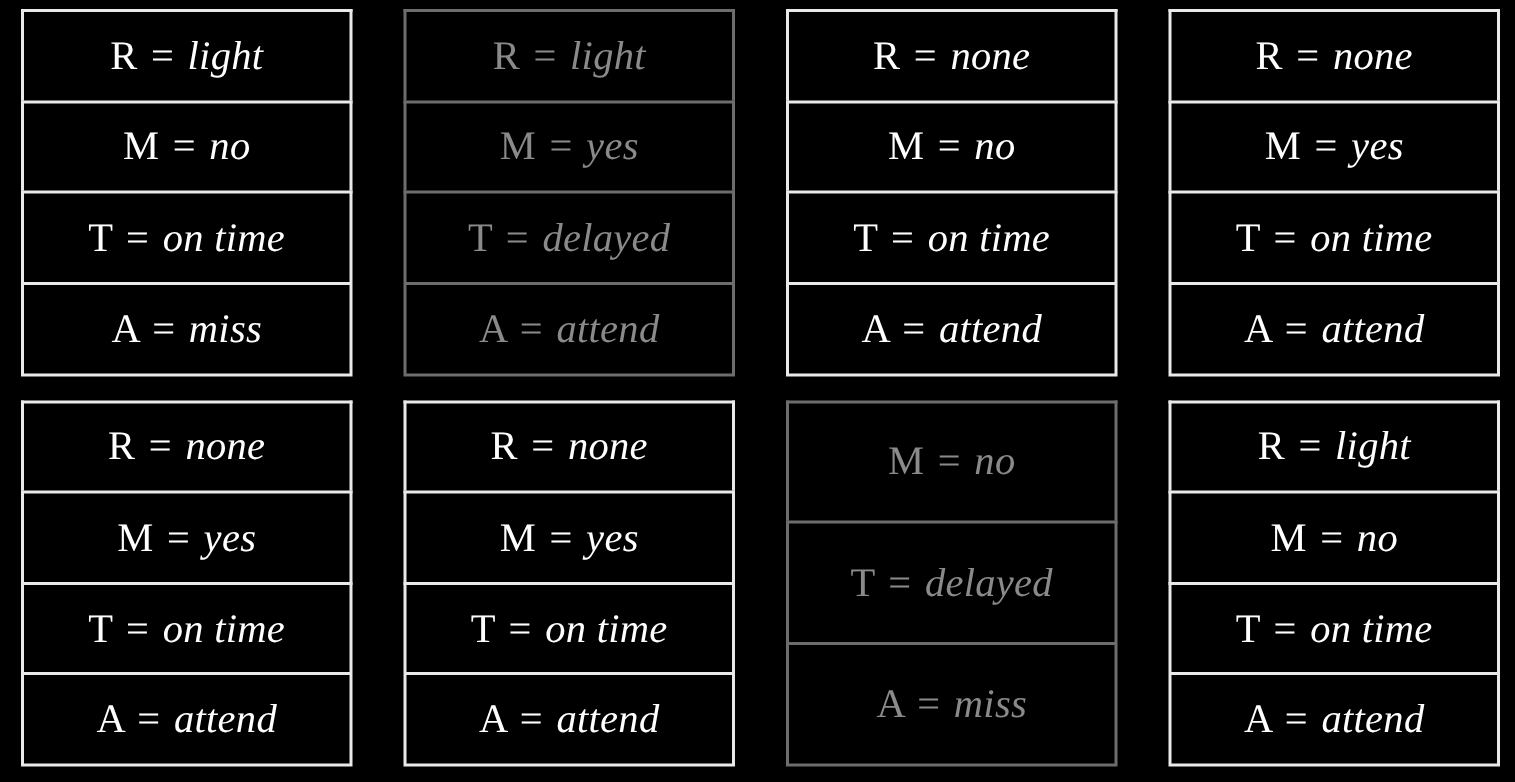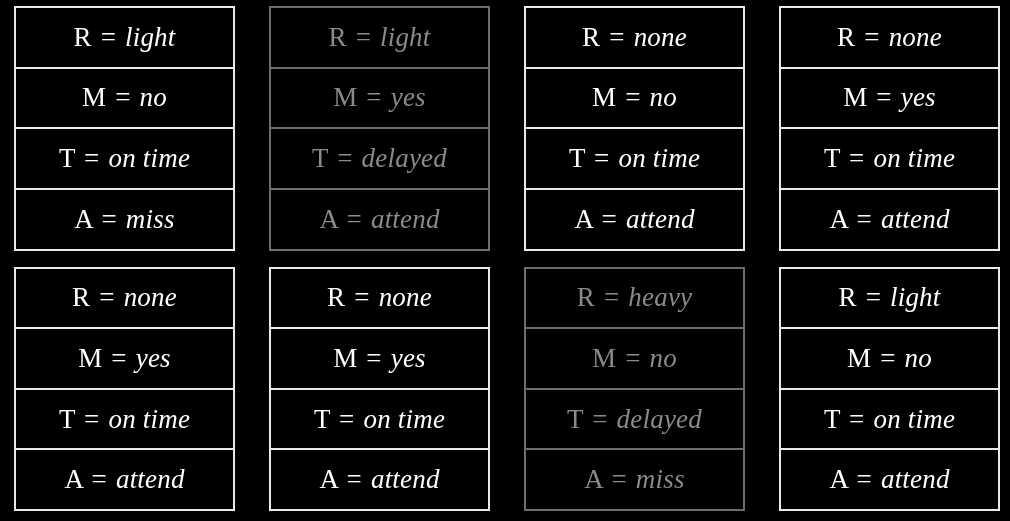--- a/index.html
+++ b/index.html
@@ -149,23 +149,20 @@
       </div>
       <div class="row">
         <span class="txt"><span class="key">T</span> <span class="eq">=</span> <span class="val">on time</span></span>
       </div>
       <div class="row">
         <span class="txt"><span class="key">A</span> <span class="eq">=</span> <span class="val">attend</span></span>
       </div>
     </div>
     <div class="card dim">
       <div class="row">
-        <span class="txt"><span class="key">R</span> <span class="eq">=</span> <span class="val">heavy</span></span>
-      </div>
-      <div class="row">
         <span class="txt"><span class="key">M</span> <span class="eq">=</span> <span class="val">no</span></span>
       </div>
       <div class="row">
         <span class="txt"><span class="key">T</span> <span class="eq">=</span> <span class="val">delayed</span></span>
       </div>
       <div class="row">
         <span class="txt"><span class="key">A</span> <span class="eq">=</span> <span class="val">miss</span></span>
       </div>
     </div>
     <div class="card">

